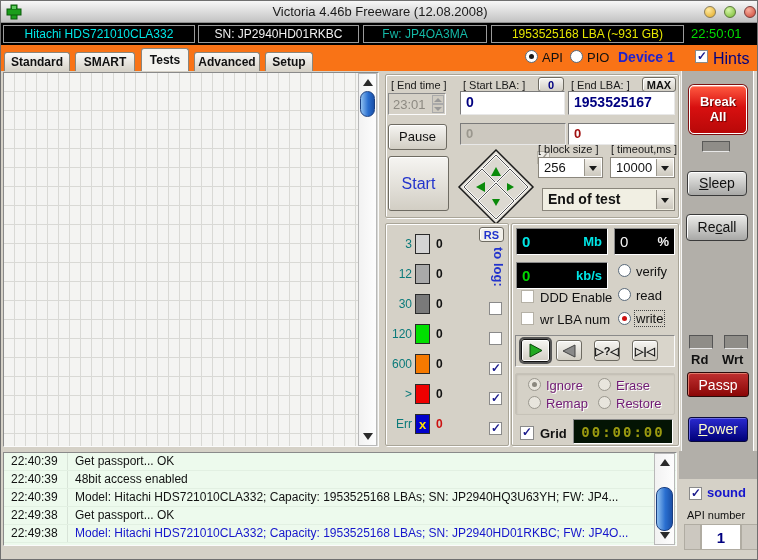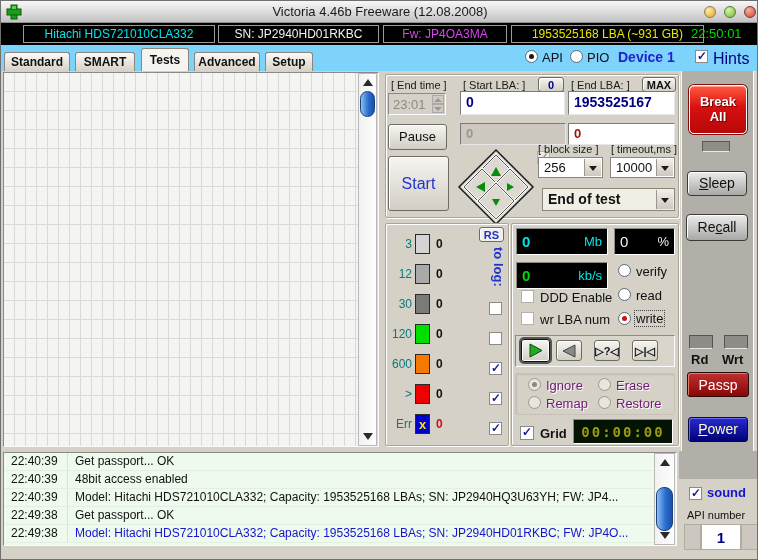--- a/index.html
+++ b/index.html
@@ -8,23 +8,23 @@
        border:1px solid #6f6f6f;box-sizing:border-box;}
   .abs{position:absolute;box-sizing:border-box;}
   
   .titlebar{left:0;top:0;width:758px;height:22px;background:linear-gradient(#f7f7f7,#c3c3c3);
             border-bottom:1px solid #8f8f8f;}
   .title-text{width:100%;text-align:center;line-height:21px;font-size:13px;color:#1a1a1a;}
   .winbtn{width:12px;height:12px;border-radius:50%;top:5px;border:1px solid #8a7d5a;}
   
   .statusbar{left:0;top:22px;width:758px;height:22px;background:#000;}
   .seg{top:2px;height:18px;border:1px solid #9a9a9a;background:#000;text-align:center;
-       line-height:16px;font-size:12px;white-space:nowrap;overflow:hidden;margin-left:20px;}
-  
-  .tabrow{left:0;top:44px;width:758px;height:26px;background:#7dd3fc;}
+       line-height:16px;font-size:12px;white-space:nowrap;overflow:hidden;}
+  
+  .tabrow{left:0;top:44px;width:758px;height:26px;background:#f97316;}
   .tab{bottom:0;height:19px;background:linear-gradient(#fbfaf8,#d6d2c8);
        border:1px solid #8a867c;border-bottom:none;border-radius:3px 3px 0 0;
        text-align:center;font-weight:bold;font-size:12px;line-height:19px;cursor:pointer;}
   .tab.active{height:23px;background:#f5f4f0;line-height:23px;z-index:2;}
   
   .inset{border:1px solid;border-color:#8a8a8a #fbfbfb #fbfbfb #8a8a8a;}
   .btn3d{background:linear-gradient(#f6f5f2,#d2cec4);border:1px solid #6e6b62;border-radius:3px;
          box-shadow:inset 1px 1px 0 #fff;text-align:center;cursor:pointer;}
   .group{border:1px solid #a9a598;box-shadow:inset 1px 1px 0 #fff,1px 1px 0 #fff;border-radius:2px;}
   .lbl{font-size:11px;color:#1a1a1a;white-space:nowrap;}
@@ -34,21 +34,21 @@
   .cb.flat{border:1px solid #b5b1a6;}
   .cb.checked::after{content:"✓";position:absolute;left:1px;top:-2px;font-size:12px;font-weight:bold;color:#1a1a8c;}
   .cb.graychk::after{content:"✓";position:absolute;left:1px;top:-2px;font-size:12px;font-weight:bold;color:#9a978e;}
   .radio{width:13px;height:13px;border-radius:50%;background:#fff;border:1px solid #5a6a7a;cursor:pointer;}
   .radio .dot{position:absolute;left:3px;top:3px;width:5px;height:5px;border-radius:50%;background:#1a1a1a;}
   .radio.disabled{border-color:#9a978e;background:#e8e5dd;}
   .radio.disabled .dot{background:#8a877e;}
   .lcd{background:#000;border:1px solid;border-color:#8a8a8a #fff #fff #8a8a8a;
        display:flex;justify-content:space-between;align-items:center;padding:0 5px;}
   .lcd .v{font-weight:bold;font-size:15px;}
-  .lcd .u{font-size:13px;}
+  .lcd .u{font-size:13px;font-weight:bold;}
   .combo{background:#fff;border:1px solid #8a867c;font-size:13px;}
   .combo .cval{position:absolute;left:5px;top:2px;}
   .combo .ddbtn{position:absolute;right:1px;top:1px;bottom:1px;width:16px;
         background:linear-gradient(#f2efe8,#ccc8be);border-left:1px solid #9a968c;cursor:pointer;}
   .tri-dn{position:absolute;left:4px;top:7px;width:0;height:0;border-left:4px solid transparent;
         border-right:4px solid transparent;border-top:5px solid #1a1a1a;}
   .tri-up-s{width:0;height:0;border-left:4px solid transparent;border-right:4px solid transparent;border-bottom:4px solid #555;}
   .tri-dn-s{width:0;height:0;border-left:4px solid transparent;border-right:4px solid transparent;border-top:4px solid #555;}
   
   .sbtrack{background:linear-gradient(to right,#f2f2f2,#fdfdfd);border:1px solid #b8b8b8;}
@@ -83,21 +83,21 @@
       <rect x="6" y="2" width="4" height="3" fill="#5ecb5e"></rect>
     </svg>
     <div class="abs winbtn" style="left:703px;background:radial-gradient(circle at 35% 30%,#ffe9a0,#e0a820)"></div>
     <div class="abs winbtn" style="left:723px;background:radial-gradient(circle at 35% 30%,#d6f6a8,#74b82e);border-color:#5a7a3a"></div>
     <div class="abs winbtn" style="left:743px;background:radial-gradient(circle at 35% 30%,#f8b0a0,#cc4433);border-color:#7a3a3a"></div>
   </div>
 
   <div class="abs statusbar">
     <div class="abs seg" style="left: 2px; width: 192px; color: rgb(0, 232, 232);">Hitachi HDS721010CLA332</div>
     <div class="abs seg" style="left: 197px; width: 161px; color: rgb(242, 242, 242);">SN: JP2940HD01RKBC</div>
-    <div class="abs seg" style="left: 362px; width: 124px; color: #d946ef;">Fw: JP4OA3MA</div>
+    <div class="abs seg" style="left: 362px; width: 124px; color: #14b8a6;">Fw: JP4OA3MA</div>
     <div class="abs seg" style="left: 490px; width: 193px; color: rgb(230, 230, 0);">1953525168 LBA (~931 GB)</div>
     <div class="abs" style="left: 690px; top: 3px; width: 66px; text-align: left; font-size: 13px; line-height: 16px; color: rgb(0, 221, 0);">22:50:01</div>
   </div>
 
   <div class="abs tabrow">
     <div class="abs tab" style="left:3px;width:66px">Standard</div>
     <div class="abs tab" style="left:74px;width:60px">SMART</div>
     <div class="abs tab active" style="left:140px;width:48px">Tests</div>
     <div class="abs tab" style="left:193px;width:66px">Advanced</div>
     <div class="abs tab" style="left:264px;width:48px">Setup</div>

